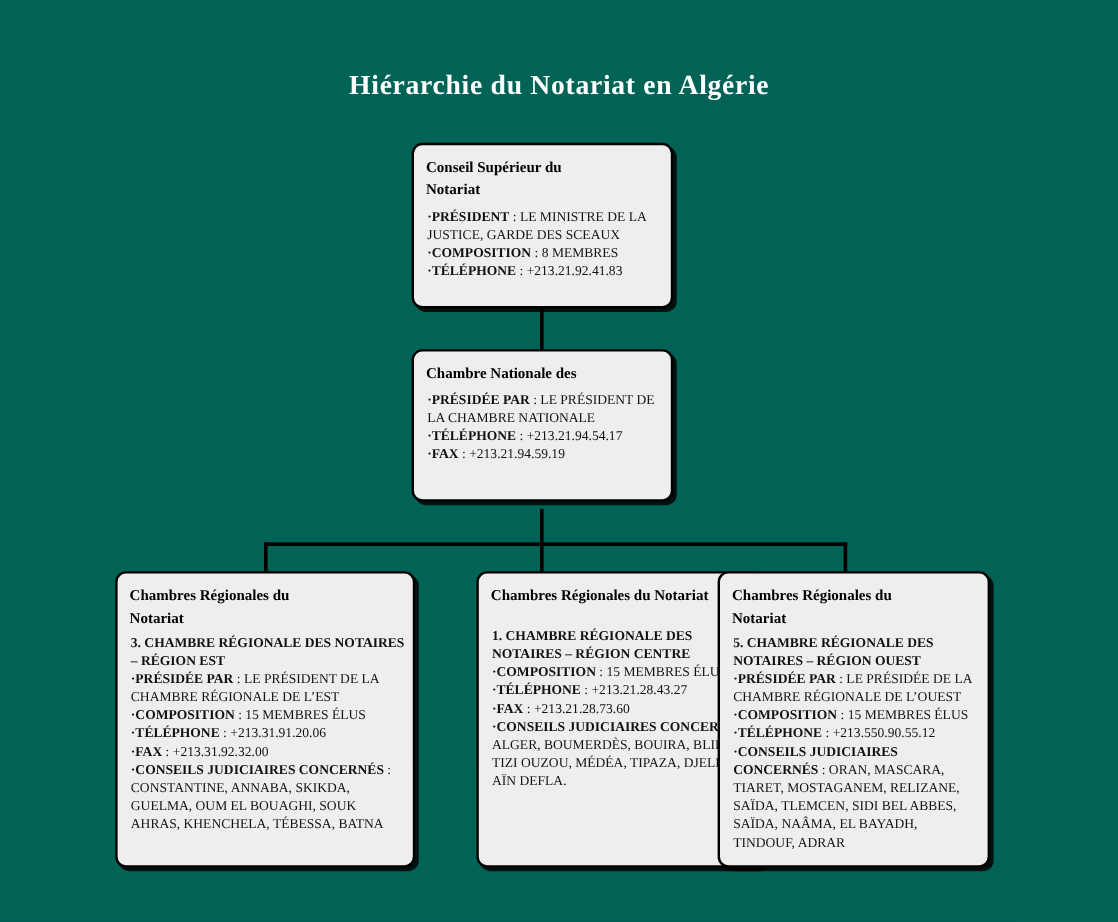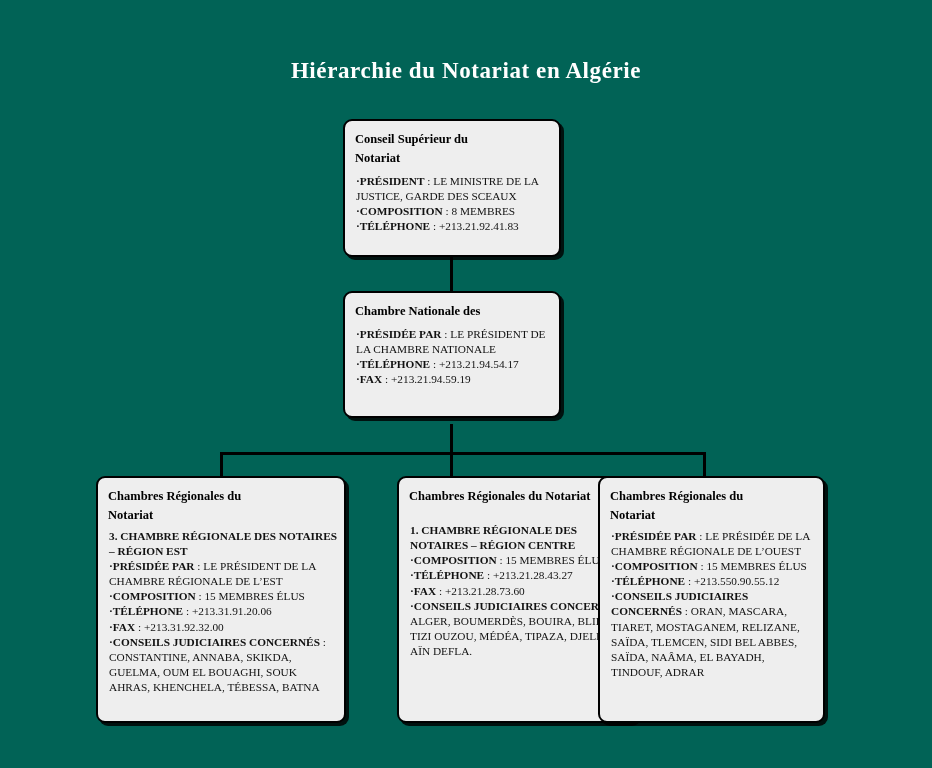--- a/index.html
+++ b/index.html
@@ -162,20 +162,21 @@
         <div class="line"><span class="bullet">·</span><span class="lbl">CONSEILS JUDICIAIRES CONCERNÉS</span><span> : ALGER, BOUMERDÈS, BOUIRA, BLIDA, TIZI OUZOU, MÉDÉA, TIPAZA, DJELFA, AÏN DEFLA.</span></div>
       </div>
   </div>
 
   <div class="node" id="node-ouest">
     <div class="node-title">
       <div>Chambres Régionales du</div>
       <div>Notariat</div>
     </div>
     <div class="node-body">
+        <div class="line"><span class="lbl">5. CHAMBRE RÉGIONALE DES NOTAIRES – RÉGION OUEST</span></div>
         <div class="line"><span class="bullet">·</span><span class="lbl">PRÉSIDÉE PAR</span><span> : LE PRÉSIDÉE DE LA CHAMBRE RÉGIONALE DE L’OUEST</span></div>
         <div class="line"><span class="bullet">·</span><span class="lbl">COMPOSITION</span><span> : 15 MEMBRES ÉLUS</span></div>
         <div class="line"><span class="bullet">·</span><span class="lbl">TÉLÉPHONE</span><span> : +213.550.90.55.12</span></div>
         <div class="line"><span class="bullet">·</span><span class="lbl">CONSEILS JUDICIAIRES CONCERNÉS</span><span> : ORAN, MASCARA, TIARET, MOSTAGANEM, RELIZANE, SAÏDA, TLEMCEN, SIDI BEL ABBES, SAÏDA, NAÂMA, EL BAYADH, TINDOUF, ADRAR</span></div>
       </div>
   </div>
 
 </div>
 
 </body></html>

